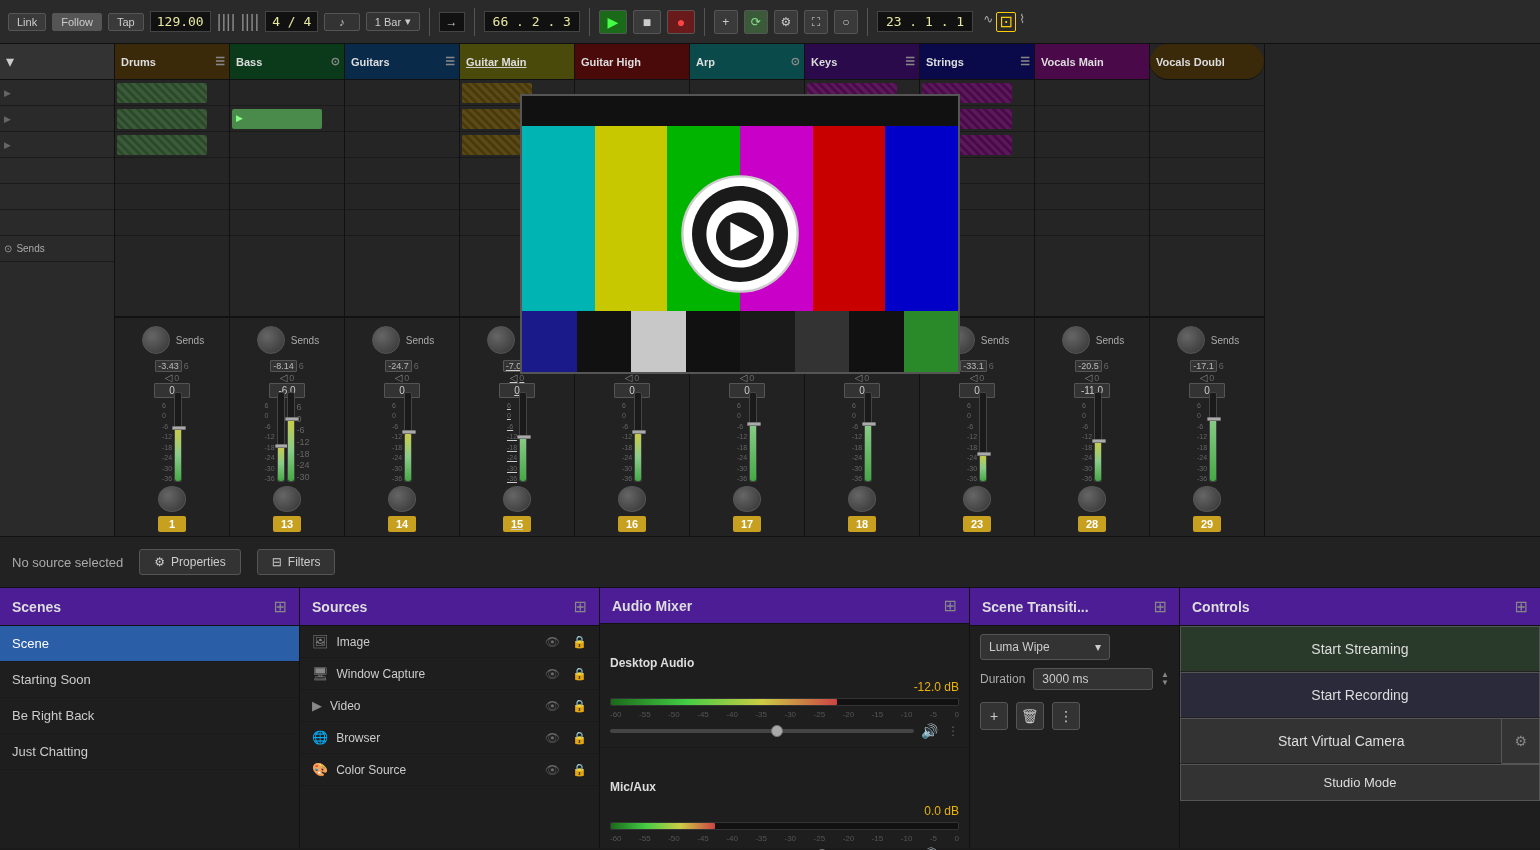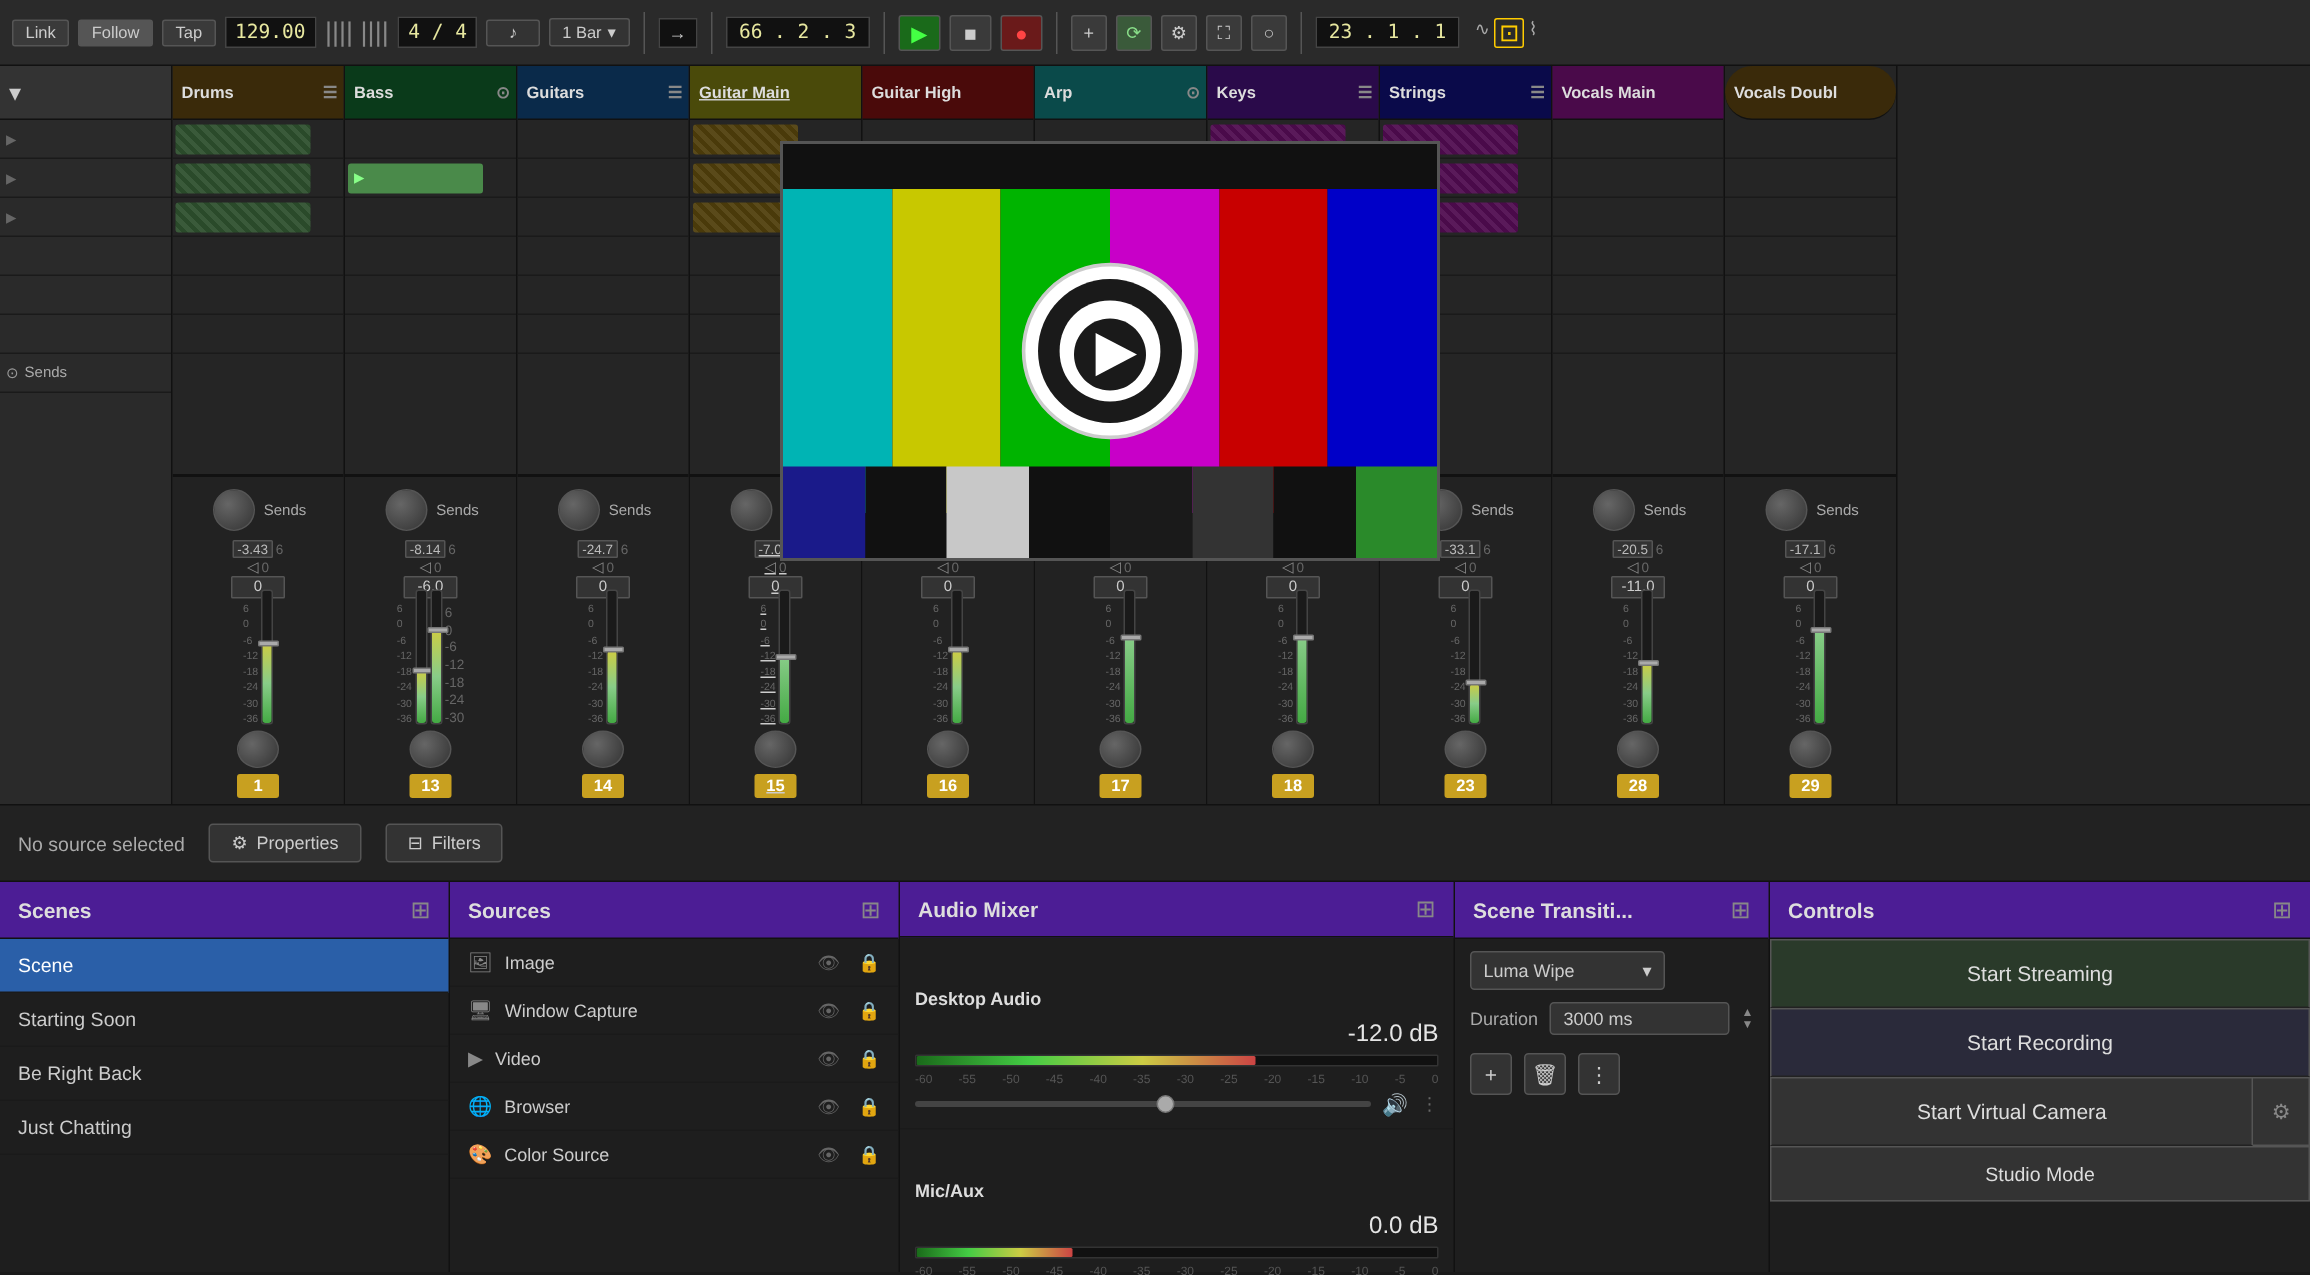--- a/index.html
+++ b/index.html
@@ -318,21 +318,21 @@
       padding: 8px 10px;
       border-bottom: 1px solid #1a1a1a;
     }
     .audio-track-header {
       display: flex;
       justify-content: space-between;
       align-items: center;
       margin-bottom: 4px;
     }
     .audio-name { font-size: 12px; color: #ddd; font-weight: bold; }
-    .audio-db { font-size: 16px; color: #e5e5e5; margin-top: 48px; }
+    .audio-db { font-size: 12px; color: #eab308; margin-top: 48px; }
     .meter-bar {
       height: 8px;
       background: #111;
       border: 1px solid #333;
       border-radius: 1px;
       position: relative;
       overflow: hidden;
       margin-bottom: 4px;
     }
     .meter-fill-green {

